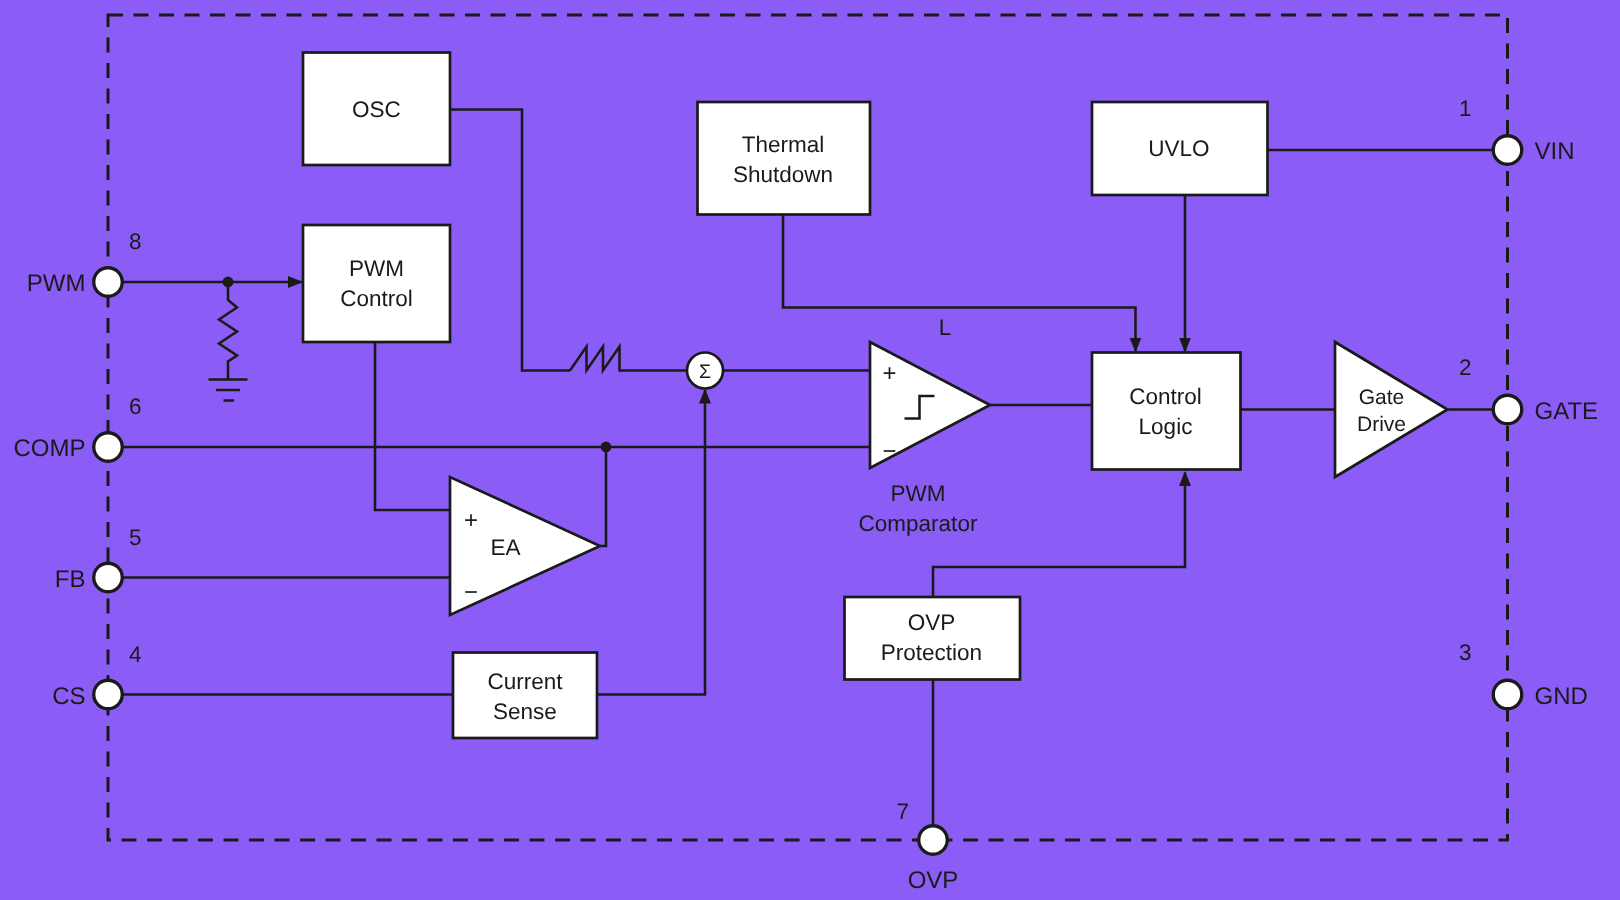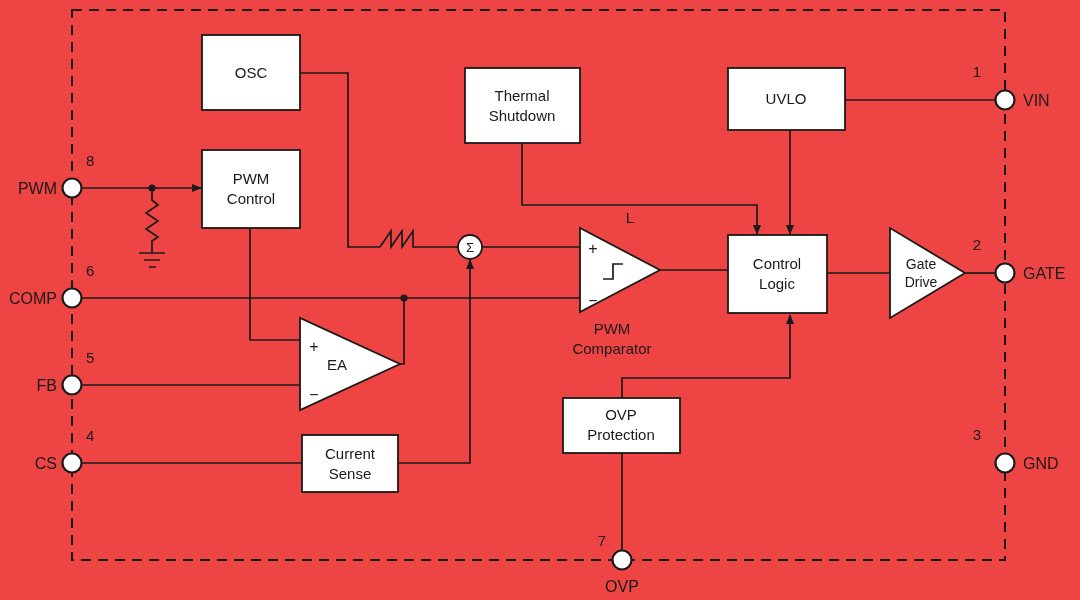--- a/index.html
+++ b/index.html
@@ -1,17 +1,17 @@
 <!DOCTYPE html>
 <html><head>
 <meta charset="utf-8">
 <style>
   html,body { margin:0; padding:0; background:#ffffff; }
   .stage {
-    position:relative; width:1080px; height:600px; background:#ef4444;
+    position:relative; width:1080px; height:600px; background:#8b5cf6;
     font-family:"Liberation Sans", sans-serif;
   }
   svg text {
     font-family:"Liberation Sans", sans-serif;
     fill:#1a1a1a;
   }
   .t13 { font-size:13px; }
   .t14 { font-size:14px; }
   .t15 { font-size:15px; }
   .t16 { font-size:16px; }

